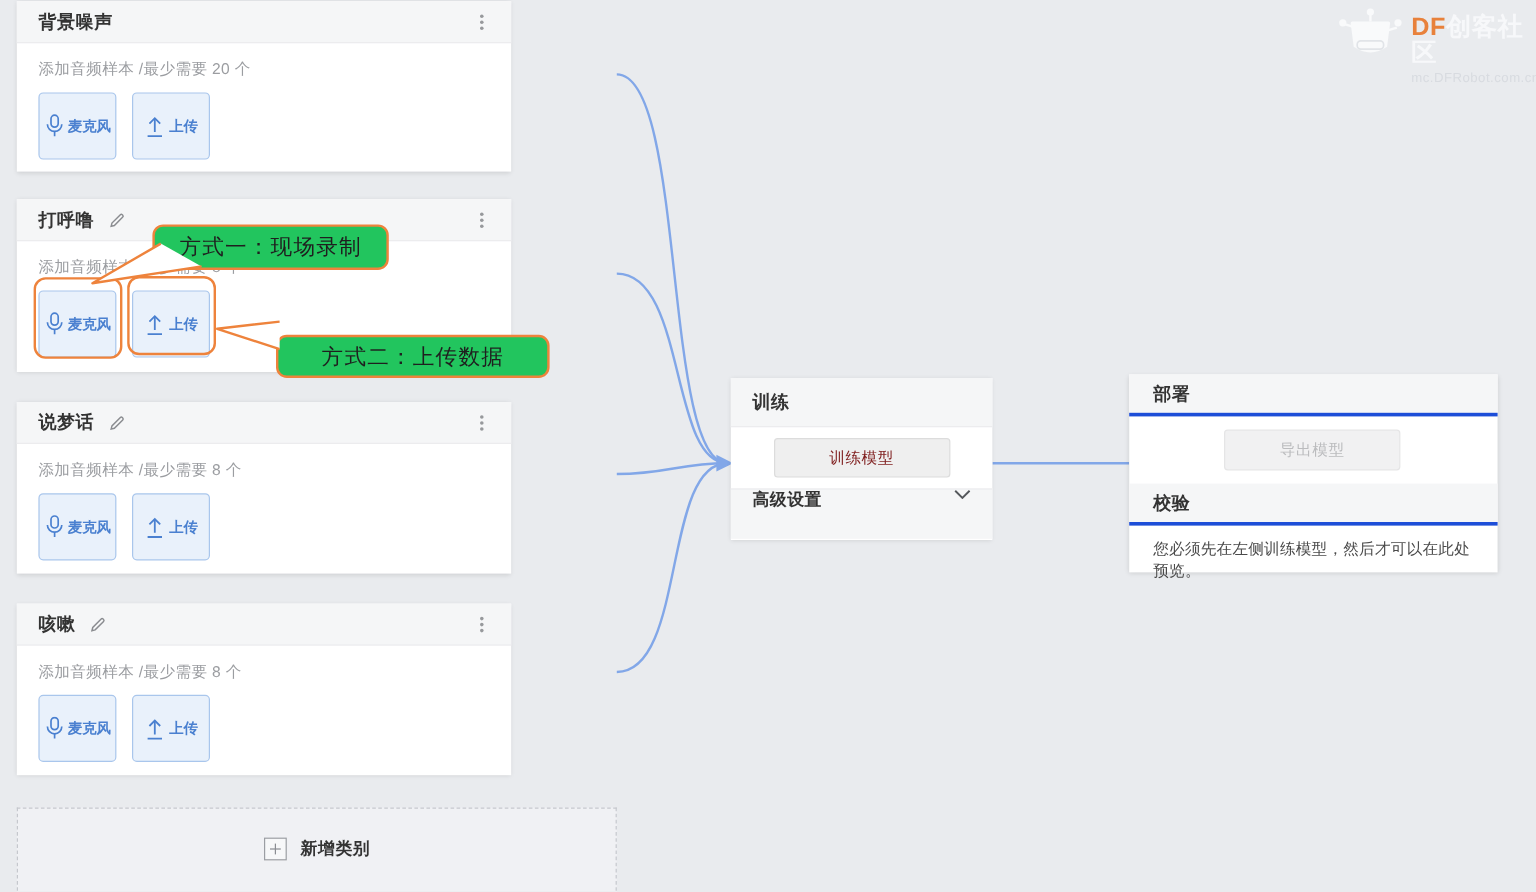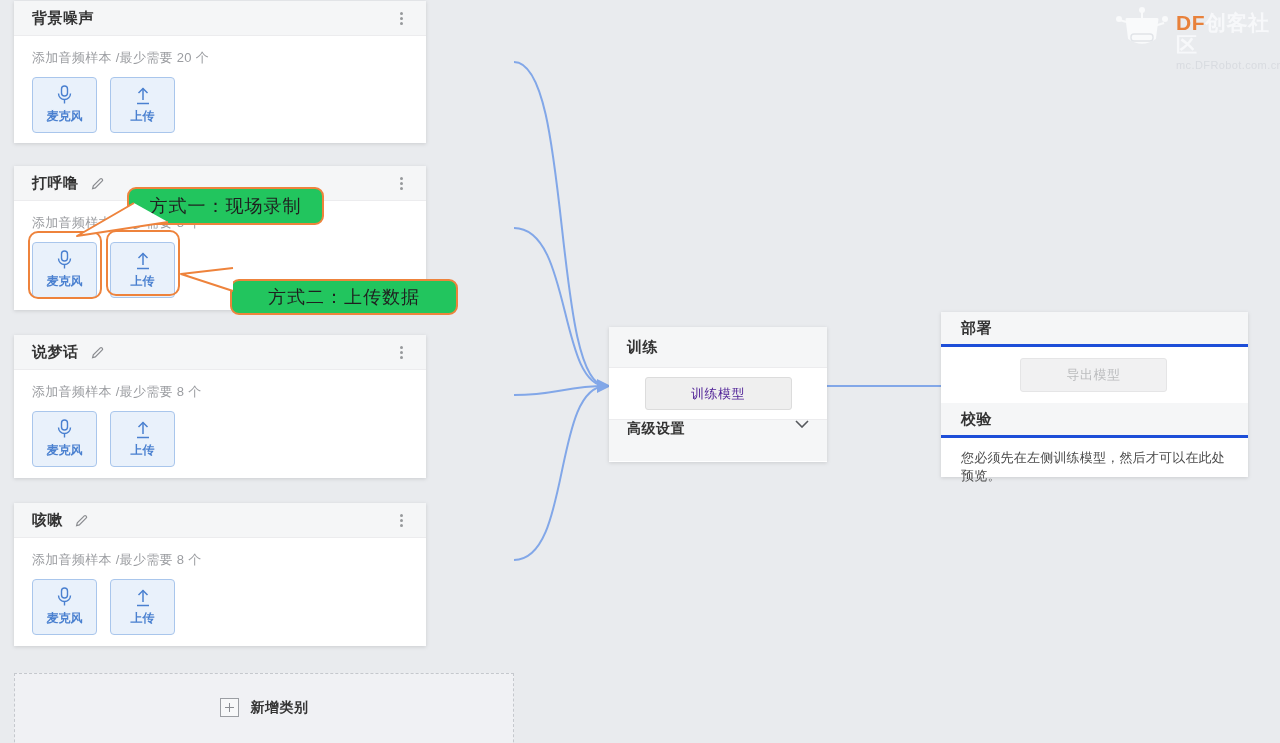--- a/index.html
+++ b/index.html
@@ -23,44 +23,44 @@
   }
   .card-title{font-size:15px;font-weight:bold;color:#333;letter-spacing:.5px;}
   .pencil{margin-left:11px;display:inline-flex;cursor:pointer;}
   .kebab{margin-left:auto;display:flex;flex-direction:column;gap:2px;cursor:pointer;padding:4px 3px;}
   .kebab i{width:3px;height:3px;border-radius:50%;background:#97999c;}
   .card-body{padding:13px 18px 0;}
   .hint{font-size:13px;color:#9b9da1;letter-spacing:.3px;}
   .btn-row{display:flex;gap:13px;margin-top:10px;}
   .sample-btn{
     width:65px;height:56px;background:#e9f1fb;border:1px solid #a9c6ec;border-radius:4px;
-    color:#4a80d0;display:flex;flex-direction:column;align-items:center;justify-content:center;
+    color:#4a80d0;display:flex;flex-direction:row;align-items:center;justify-content:center;
     gap:3px;font-size:12px;font-weight:bold;cursor:pointer;font-family:inherit;padding:0;
   }
   
   .add-box{
     position:absolute;left:14px;top:673px;width:500px;height:100px;box-sizing:border-box;
     background:#f0f1f4;border:1px dashed #c5c8cd;z-index:1;
     display:flex;align-items:flex-start;justify-content:center;cursor:pointer;
   }
   .add-inner{display:flex;align-items:center;gap:12px;margin-top:24px;}
   .plus-box{
     width:19px;height:19px;border:1px solid #9b9ea3;box-sizing:border-box;position:relative;background:#f7f8f9;
   }
   .plus-box:before,.plus-box:after{content:"";position:absolute;background:#8a8d92;}
   .plus-box:before{left:4px;right:4px;top:8px;height:1px;}
   .plus-box:after{top:4px;bottom:4px;left:8px;width:1px;}
   .add-label{font-size:14px;font-weight:bold;color:#333;letter-spacing:.5px;}
   
-  .train-card{position:absolute;left:609px;top:327px;width:218px;height:135px;background:#fff;
+  .train-card{position:absolute;left:609px;top:315px;width:218px;height:135px;background:#fff;
     box-shadow:0 1px 4px rgba(0,0,0,.13);z-index:1;box-sizing:border-box;}
   .train-header{height:41px;background:#f5f6f7;border-bottom:1px solid #ececee;display:flex;align-items:center;padding-left:18px;box-sizing:border-box;}
   .train-body{height:51px;display:flex;align-items:center;justify-content:center;}
   .disabled-btn{
-    background:#efefef;border:1px solid #dcdcdc;border-radius:3px;color:#4c1d95;
+    background:#efefef;border:1px solid #dcdcdc;border-radius:3px;color:#7f1d1d;
     font-size:13px;font-family:inherit;cursor:default;letter-spacing:.5px;
   }
   .train-btn{width:147px;height:33px;}
   .train-footer{height:42px;background:#f5f6f7;border-top:1px solid #ececee;display:flex;padding:0 18px;box-sizing:border-box;cursor:pointer;}
   .adv-label{font-size:14px;font-weight:bold;color:#333;letter-spacing:.5px;}
   .chev{margin-left:auto;display:inline-flex;}
   
   .deploy-card{position:absolute;left:941px;top:312px;width:307px;height:165px;background:#fff;
     box-shadow:0 1px 4px rgba(0,0,0,.13);z-index:1;box-sizing:border-box;}
   .dep-header{height:35px;background:#f5f6f7;border-bottom:3px solid #1d4ed8;display:flex;align-items:center;padding-left:20px;box-sizing:border-box;}

